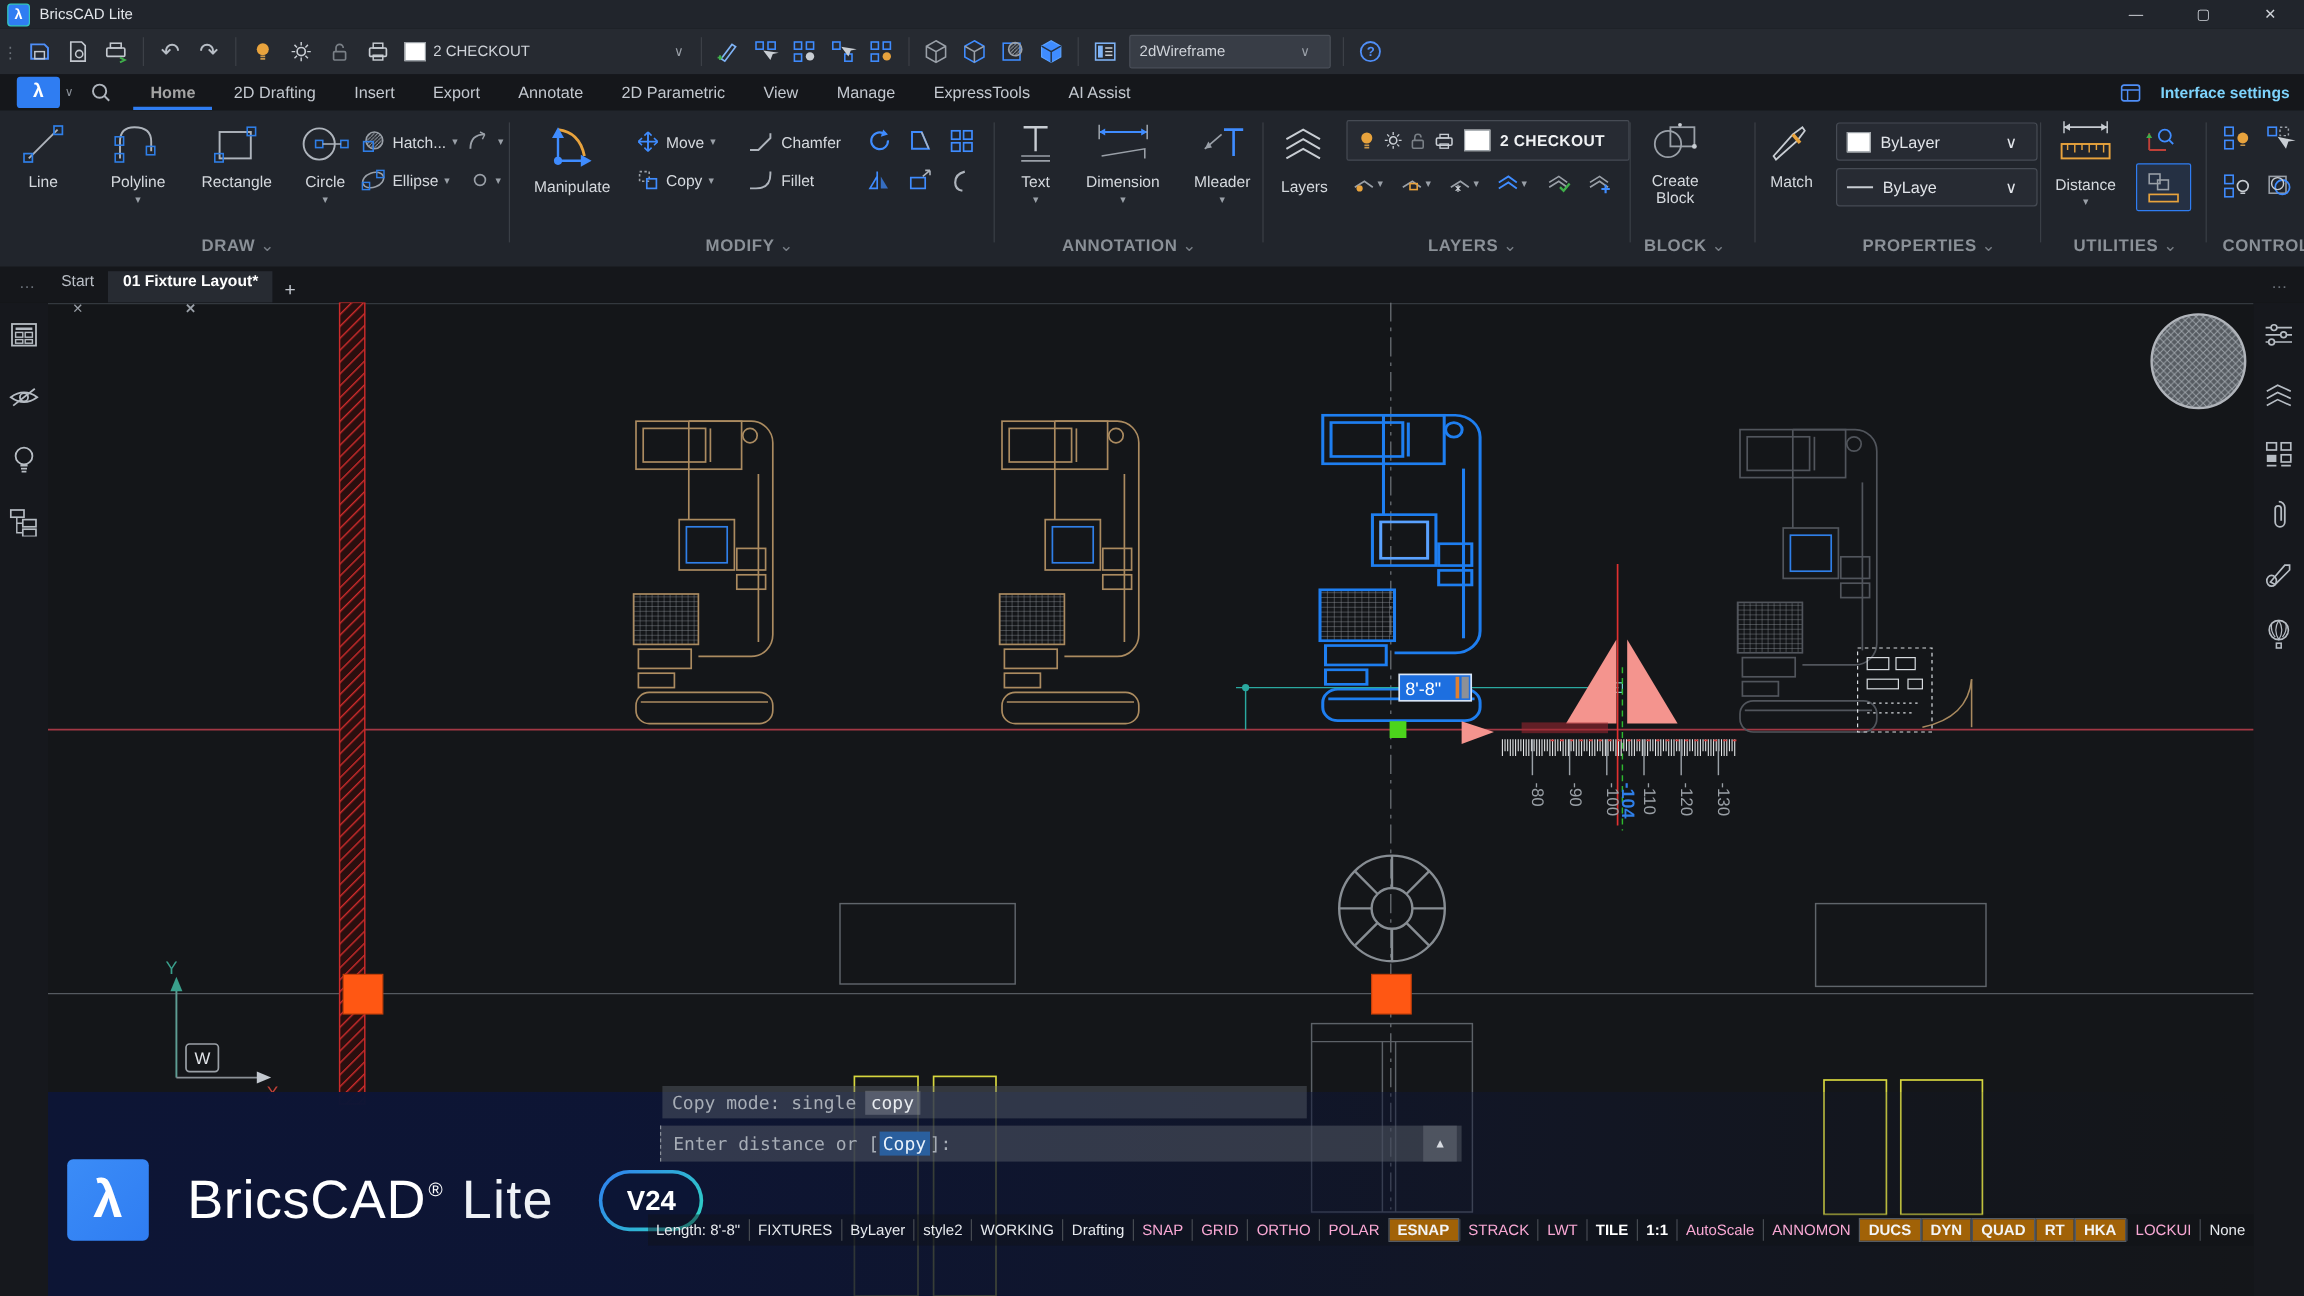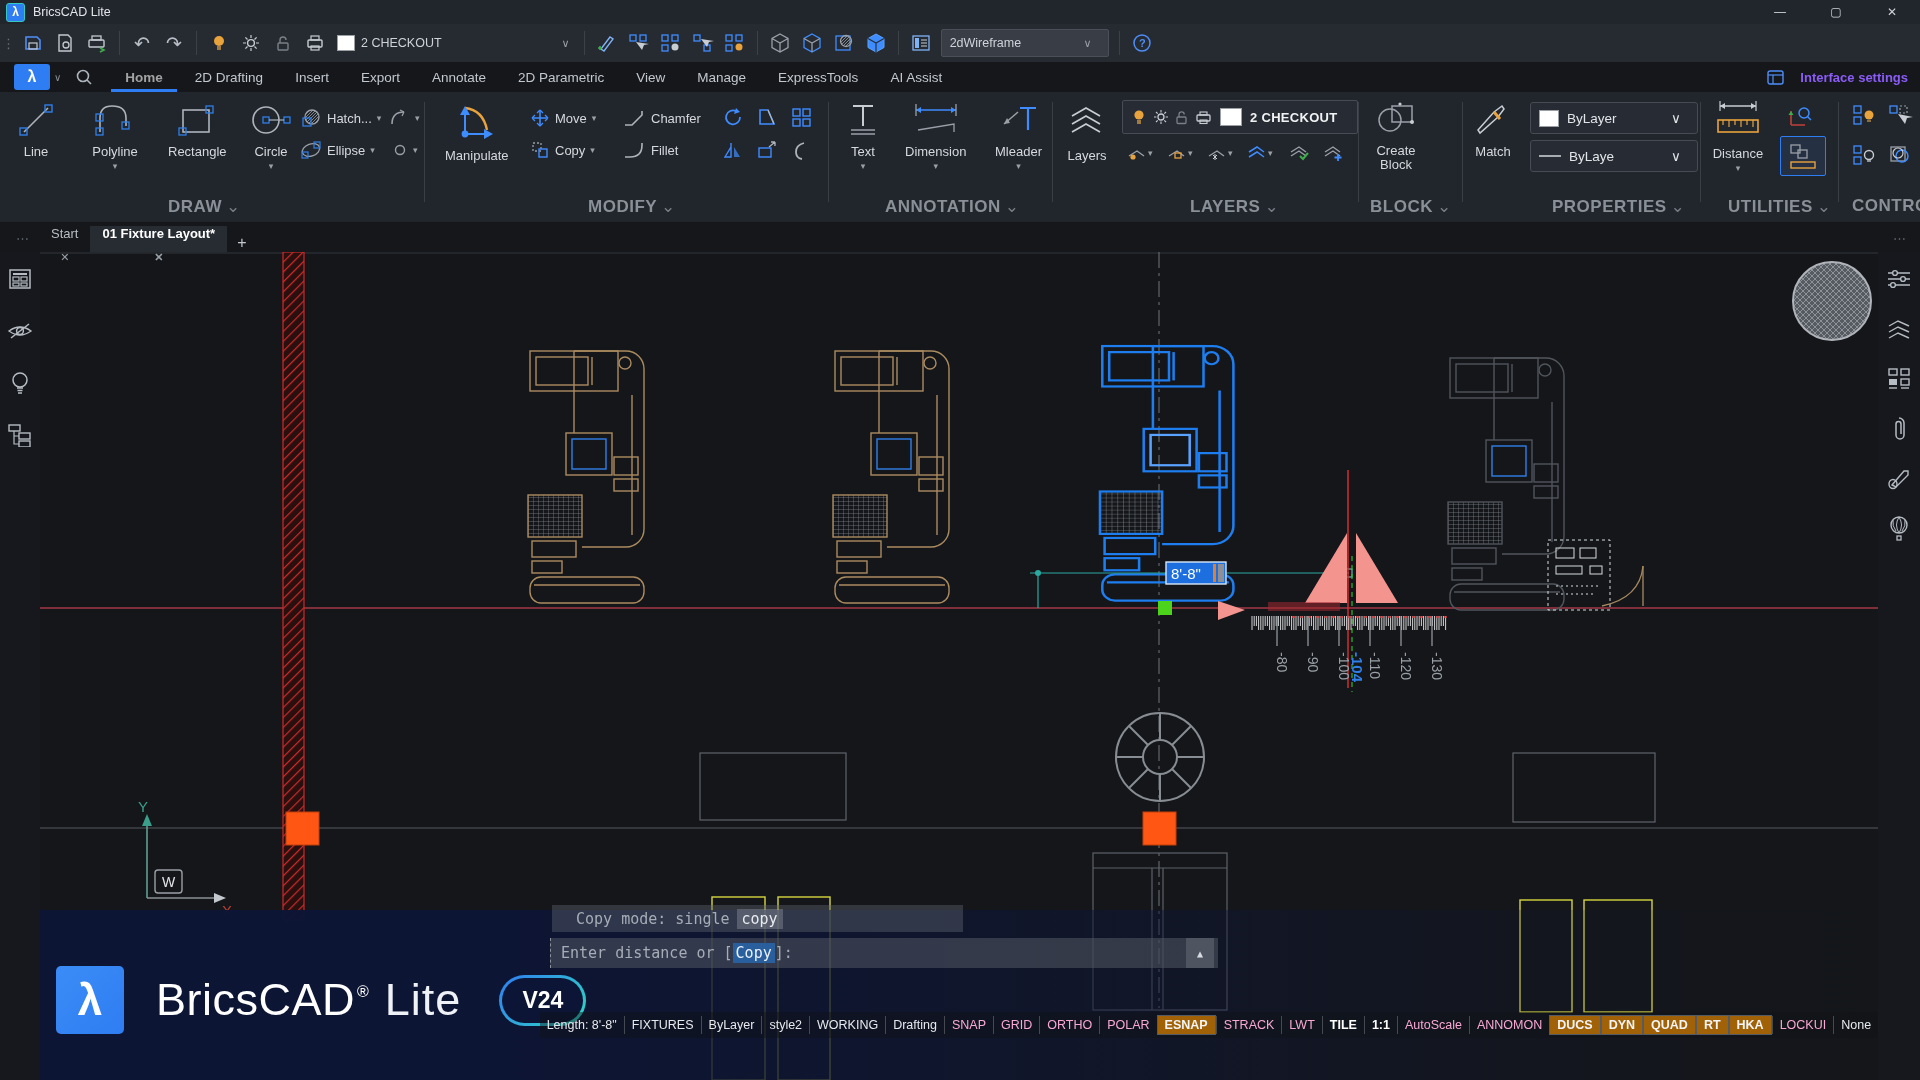--- a/index.html
+++ b/index.html
@@ -22,25 +22,25 @@
   .chev{color:#9aa0a8;font-size:11px;margin:0 8px;}
   .qdrop{height:26px;background:#383d46;border:1px solid #4a4f58;border-radius:2px;display:flex;align-items:center;padding:0 8px;margin:0 4px;}
   
   .tabrow{position:absolute;left:0;top:62px;width:1920px;height:30px;background:#15171b;display:flex;align-items:center;z-index:7;}
   .appbtn{width:36px;height:26px;background:#2f7df2;border-radius:3px;margin:0 4px 0 14px;color:#fff;font-weight:bold;
           display:flex;align-items:center;justify-content:center;font-size:16px;}
   .appchev{color:#8a9098;font-size:10px;margin-right:14px;}
   .rtabs{display:flex;align-items:center;height:30px;margin-left:18px;gap:4px;}
   .rtab{padding:0 14px;height:30px;display:flex;align-items:center;color:#c3c8cf;font-size:13.5px;}
   .rtab.active{color:#a3a3a3;font-weight:bold;box-shadow:inset 0 -3px 0 #2f7df2;}
-  .ifset{margin-left:auto;margin-right:12px;display:flex;align-items:center;gap:16px;color:#8b5cf6;font-size:13px;font-weight:bold;padding-left:48px;}
+  .ifset{margin-left:auto;margin-right:12px;display:flex;align-items:center;gap:16px;color:#7dd3fc;font-size:13px;font-weight:bold;padding-left:48px;}
   
   .ribbon{position:absolute;left:0;top:92px;width:1920px;height:130px;background:#21252c;z-index:7;border-bottom:1px solid #2c3037;}
   .pdiv{position:absolute;top:10px;width:1px;height:100px;background:#3a3f46;}
-  .plabel{position:absolute;top:104px;font-size:17px;font-weight:bold;color:#8a9097;letter-spacing:.5px;white-space:nowrap;}
+  .plabel{position:absolute;top:104px;font-size:14px;font-weight:bold;color:#8a9097;letter-spacing:.5px;white-space:nowrap;}
   .plabel .pch{font-weight:normal;margin-left:4px;color:#777d85;}
   .bigbtn{position:absolute;display:flex;flex-direction:column;align-items:center;gap:4px;color:#d5d9de;}
   .blabel{font-size:13px;white-space:nowrap;}
   .ddv{font-size:9px;color:#9aa0a8;line-height:6px;}
   .mini{position:absolute;display:flex;align-items:center;gap:5px;color:#d5d9de;font-size:13px;white-space:nowrap;}
   .lyrbox{position:absolute;display:flex;align-items:center;background:#272b33;border:1px solid #464b54;border-radius:2px;height:32px;padding:0 8px;gap:6px;}
   .lyrbox b{color:#f0f2f4;font-size:13px;letter-spacing:.3px;}
   .propdd{position:absolute;display:flex;align-items:center;background:#272b33;border:1px solid #464b54;border-radius:3px;height:30px;width:150px;padding:0 8px;gap:8px;}
   .propdd span{font-size:13.5px;color:#e2e5ea;}
   .hlbox{position:absolute;border:1px solid #2f7df2;background:#253043;border-radius:2px;display:flex;align-items:center;justify-content:center;}
@@ -64,21 +64,21 @@
   .sp-logo{width:68px;height:68px;margin-left:56px;border-radius:5px;background:linear-gradient(135deg,#3b8cf7,#2f7df2);
            color:#fff;font-weight:bold;font-size:44px;display:flex;align-items:center;justify-content:center;}
   .sp-text{margin-left:32px;color:#fff;font-size:45px;display:flex;align-items:baseline;}
   .sp-text b{font-weight:normal;letter-spacing:.5px;}
   .sp-reg{font-size:16px;vertical-align:super;position:relative;top:-18px;margin-left:2px;}
   .sp-lite{font-weight:300;margin-left:16px;color:#eef1f5;letter-spacing:1px;}
   .pill{margin-left:38px;padding:3px;border-radius:28px;background:linear-gradient(135deg,#2f7df2,#2fd9c0);}
   .pill-in{background:#0c1535;border-radius:25px;padding:9px 20px;color:#fff;font-weight:bold;font-size:23px;}
   
   .cmdrow{position:absolute;z-index:4;font-family:"DejaVu Sans Mono",monospace;font-size:15px;display:flex;align-items:center;color:#a7adb6;}
-  .cmd-hist{left:552px;top:905px;width:411px;height:27px;background:rgba(96,102,112,0.42);padding-left:24px;box-sizing:border-box;}
+  .cmd-hist{left:552px;top:905px;width:537px;height:27px;background:rgba(96,102,112,0.42);padding-left:8px;box-sizing:border-box;}
   .cmd-word{background:rgba(160,166,176,0.35);color:#e8ecf0;padding:1px 5px;margin-left:7px;}
   .cmd-prompt{left:550px;top:938px;width:668px;height:30px;background:rgba(88,94,104,0.5);box-sizing:border-box;border-left:1px dashed #8a909a;padding-left:10px;}
   .kw{background:#2a5f9e;color:#eaf2fb;padding:1px 3px;}
   .cmd-up{position:absolute;right:4px;top:0;width:28px;height:30px;background:rgba(128,134,144,0.35);display:flex;align-items:center;justify-content:center;color:#d8dce2;font-size:10px;}
   
   .statusbar{position:absolute;right:8px;top:1012px;height:26px;z-index:5;display:flex;align-items:center;background:rgba(16,18,22,0.45);font-size:12.5px;}
   .sitem{padding:2px 7px;border-left:1px solid #454a51;white-space:nowrap;color:#e6e9ed;}
   .sitem:first-child{border-left:none;}
   .sitem.dim{color:#f9a8d4;}
   .sitem.bold{color:#fff;font-weight:bold;}

